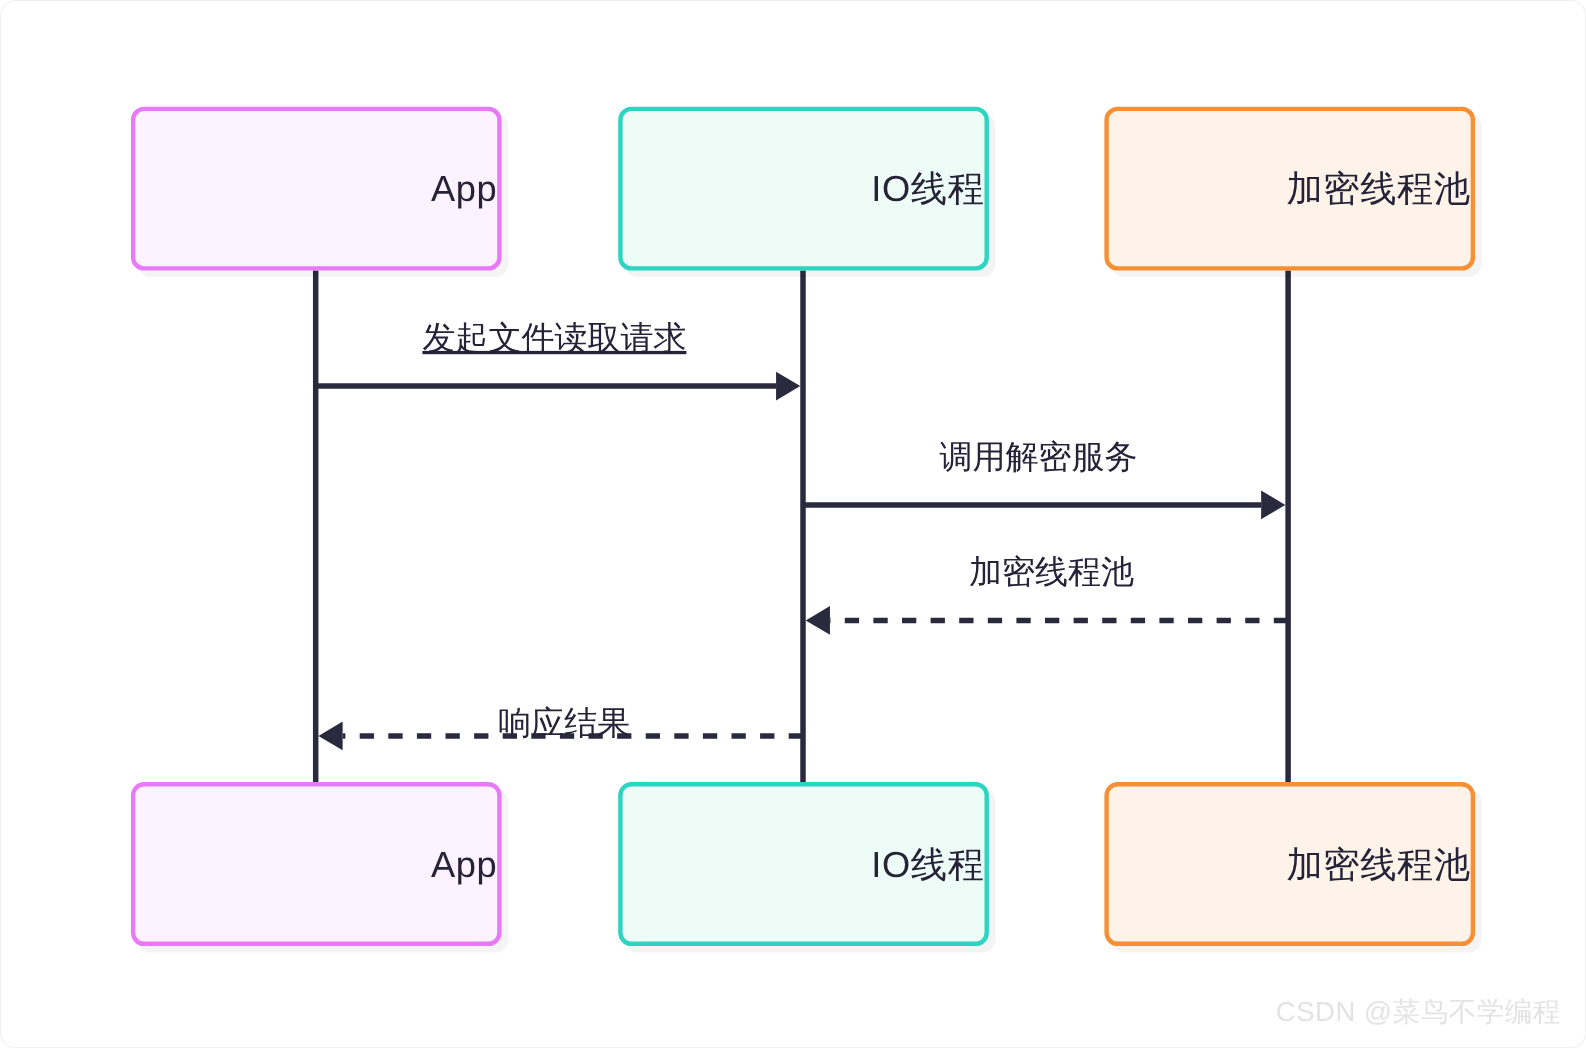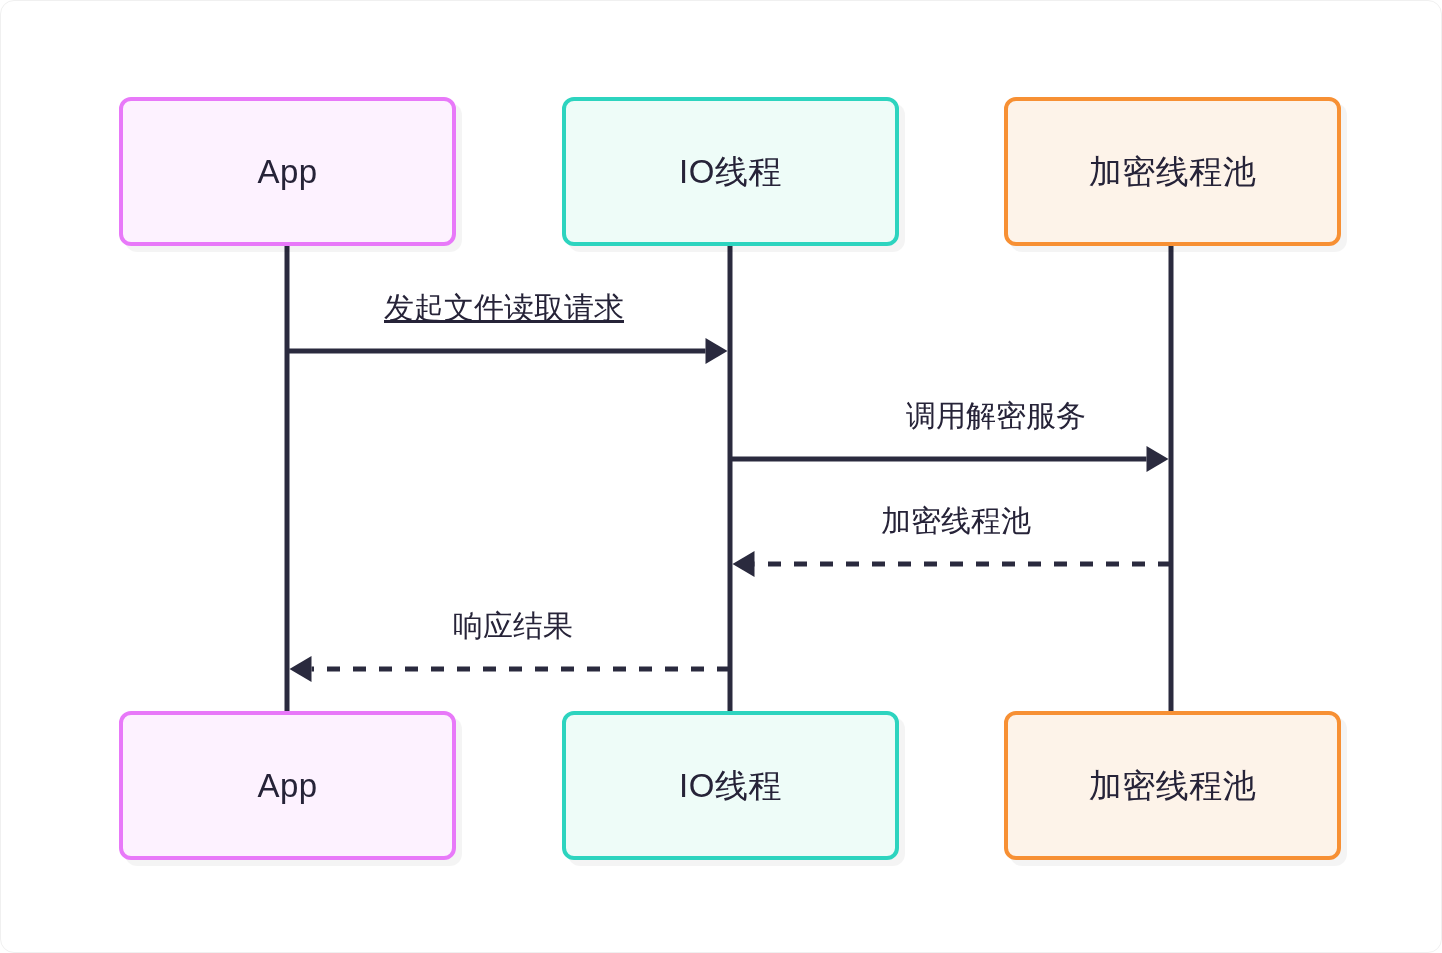--- a/index.html
+++ b/index.html
@@ -29,21 +29,21 @@
   }
   
   .participant {
     position: absolute;
     box-sizing: border-box;
     border-radius: 12px;
     border-width: 4px;
     border-style: solid;
     display: flex;
     align-items: center;
-    justify-content: center;
+    justify-content: flex-end;
     box-shadow: 6px 6px 0 0 rgba(0,0,0,0.045);
     z-index: 3;
   }
   .participant-label {
     font-size: 33px;
     color: #262338;
     letter-spacing: 0.5px;
     line-height: 1;
     white-space: nowrap;
   }
@@ -102,18 +102,19 @@
       <div class="participant" style="left: 561px; top: 710px; width: 337px; height: 149px; border-color: rgb(45, 212, 191); background: rgb(238, 252, 248);">
         <span class="participant-label">IO线程</span>
       </div>
       <div class="participant" style="left: 1003px; top: 710px; width: 337px; height: 149px; border-color: rgb(247, 144, 52); background: rgb(253, 243, 233);">
         <span class="participant-label">加密线程池</span>
       </div>
     </div>
 
   <div id="labels-layer">
       <div class="msg-label" style="left: 503px; top: 292px; text-decoration: underline;">发起文件读取请求</div>
-      <div class="msg-label" style="left: 995px; top: 400px;">调用解密服务</div>
+      <div class="msg-label" style="left: 943px; top: 400px;">调用解密服务</div>
       <div class="msg-label" style="left: 955px; top: 505px;">加密线程池</div>
-      <div class="msg-label" style="left: 512px; top: 610px;">响应结果</div>
+      <div class="msg-label" style="left: 512px; top: 642px;">响应结果</div>
     </div>
 
+  <div class="watermark">CSDN @菜鸟不学编程</div>
 </div>
 
 </body></html>

